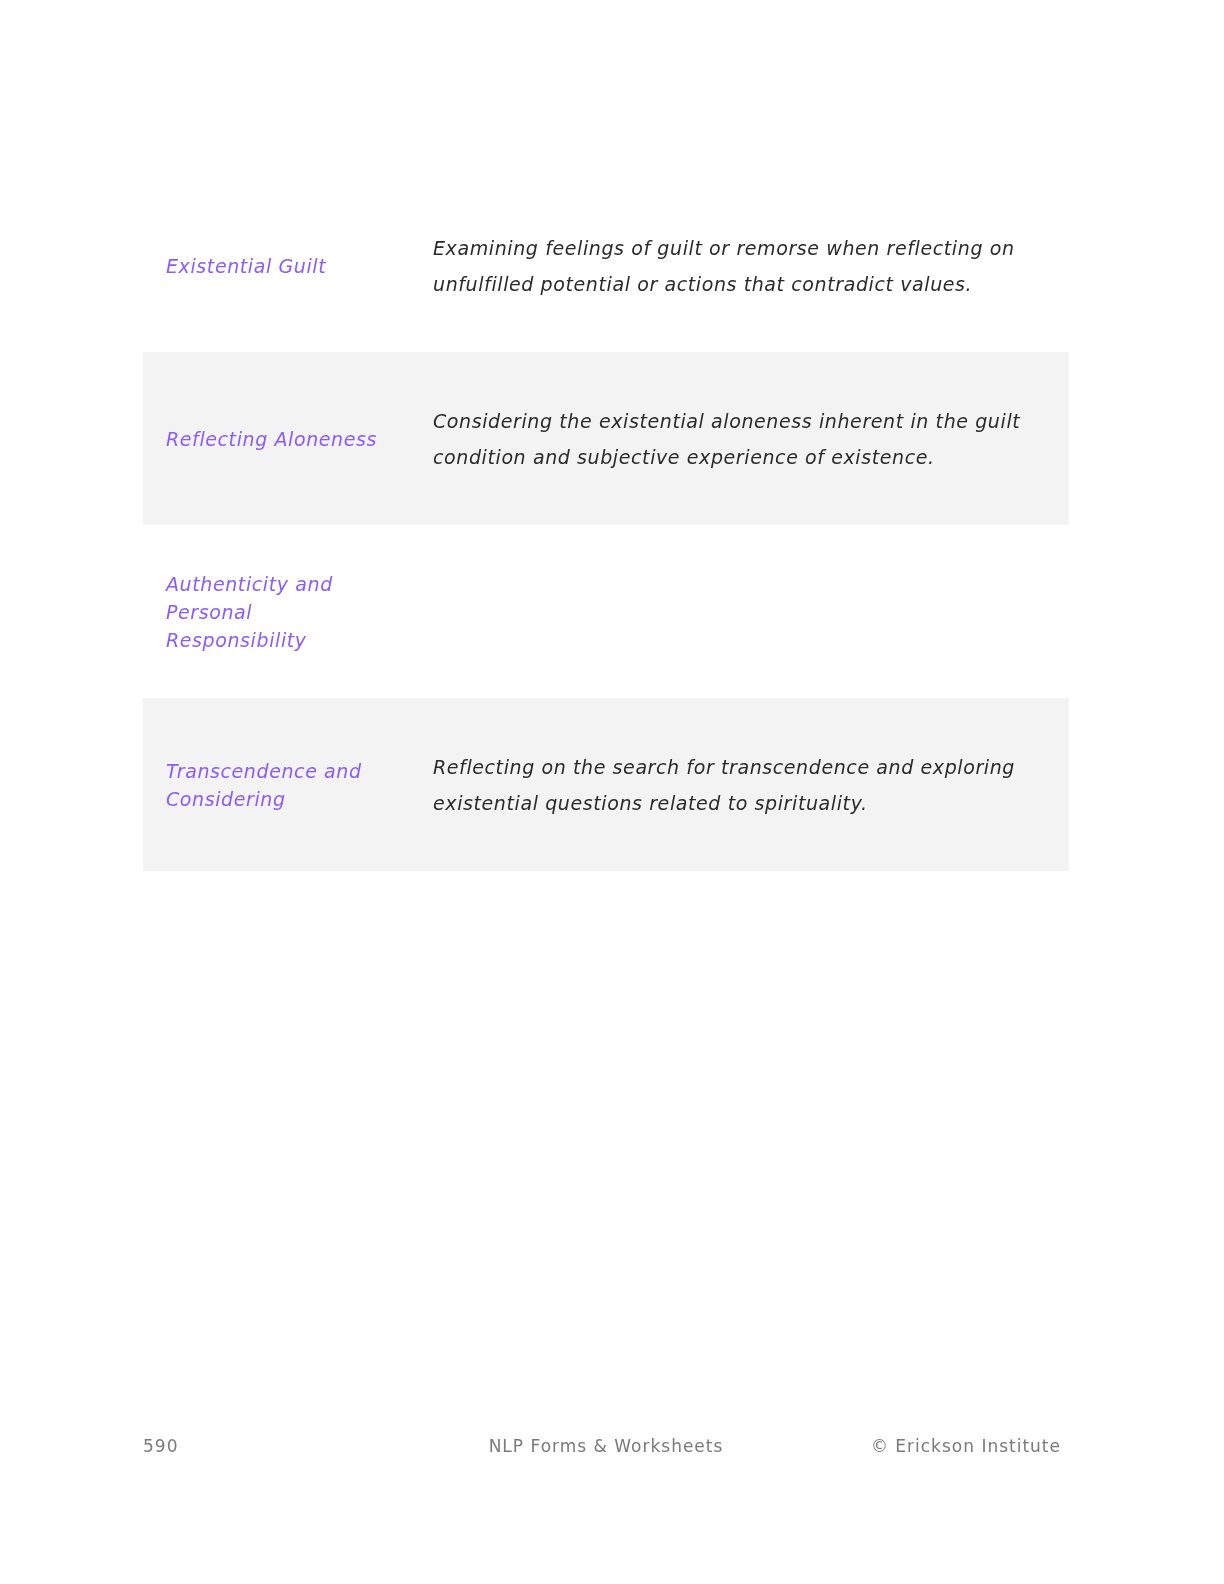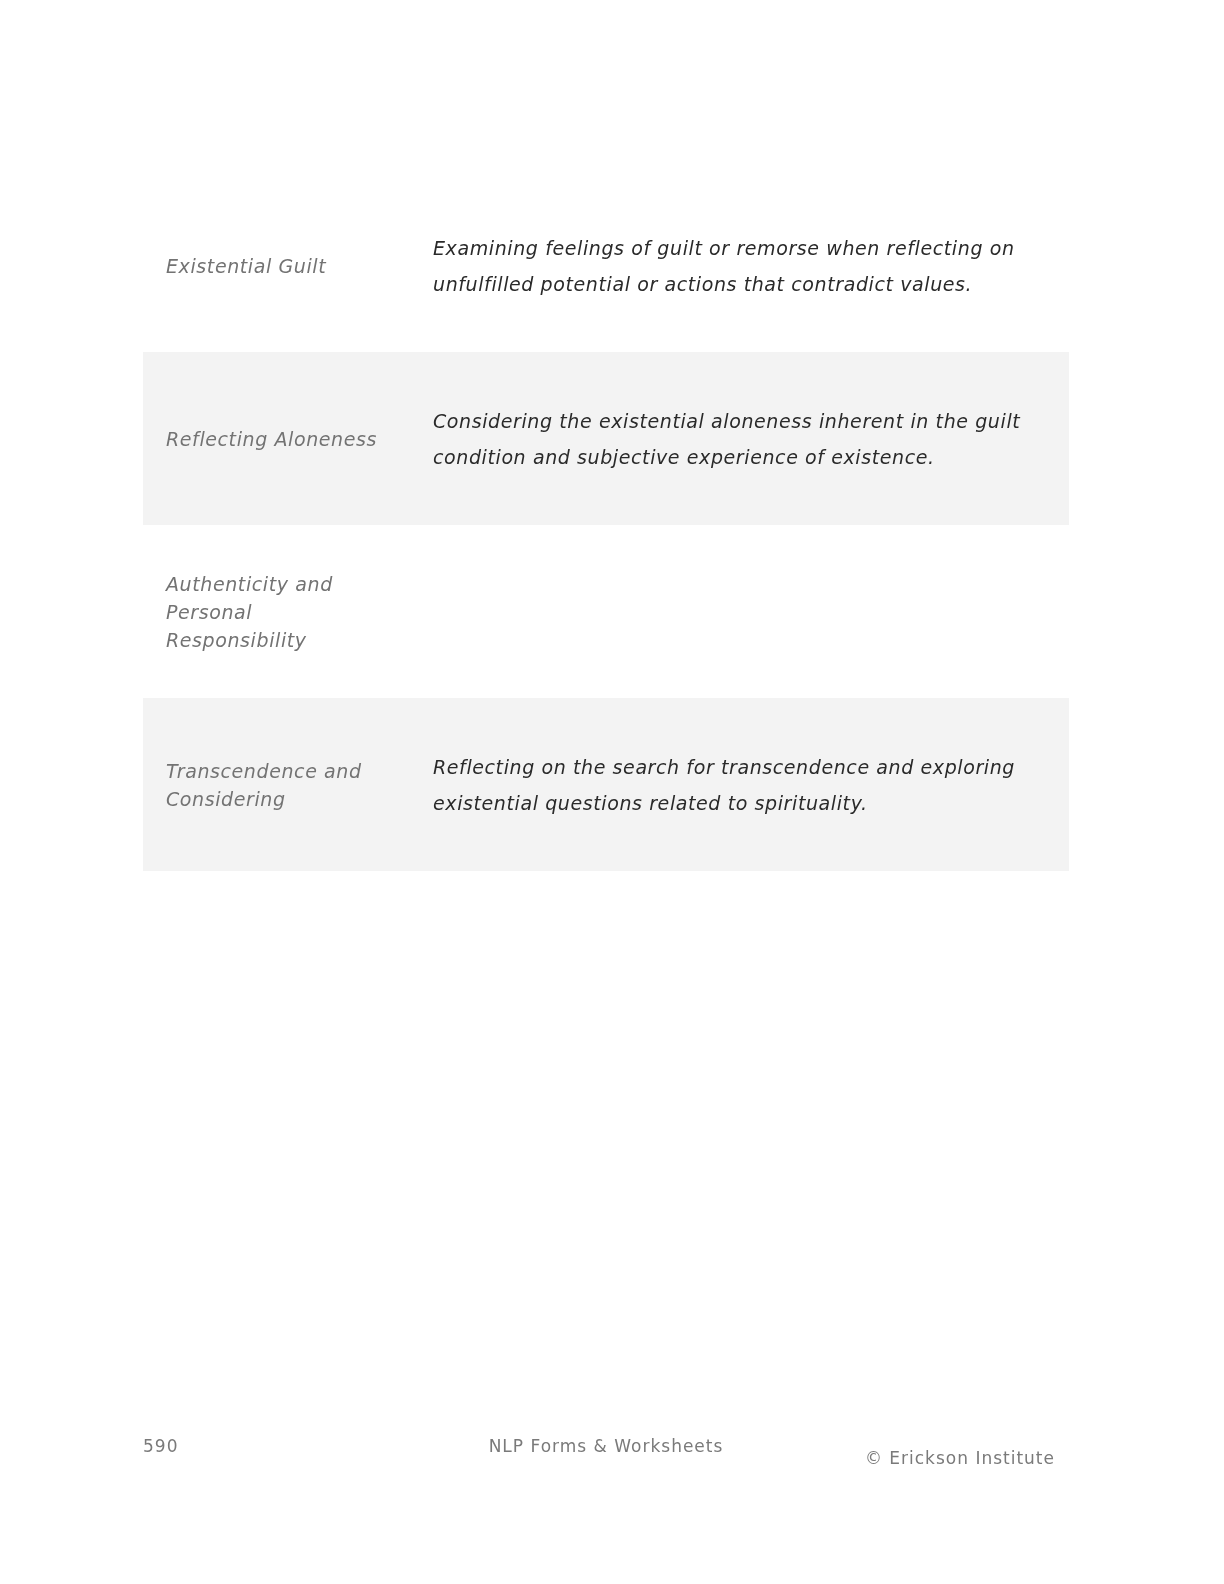--- a/index.html
+++ b/index.html
@@ -31,21 +31,21 @@
     }
     .cell-term {
       width: 266px;
       box-sizing: border-box;
       padding-left: 23px;
       padding-right: 10px;
       font-style: italic;
       font-size: 19px;
       letter-spacing: 0.6px;
       line-height: 28px;
-      color: #737373;
+      color: #8b5cf6;
     }
     .cell-desc {
       flex: 1;
       box-sizing: border-box;
       padding-left: 24px;
       padding-right: 20px;
       font-style: italic;
       font-size: 19px;
       letter-spacing: 0.6px;
       line-height: 36px;
@@ -56,21 +56,21 @@
       top: 1436px;
       left: 143px;
       width: 926px;
       height: 24px;
       font-size: 17px;
       letter-spacing: 1px;
       color: #7a7a7a;
     }
     .footer .page-num { position: absolute; left: 0; top: 0; }
     .footer .book-title { position: absolute; left: 0; right: 0; top: 0; text-align: center; }
-    .footer .copyright { position: absolute; right: 14px; top: 0; margin-top: 12px; }
+    .footer .copyright { position: absolute; right: 8px; top: 0; }
   </style>
 </head>
 <body>
 
 <div class="table">
   <div class="row">
     <div class="cell-term">Existential Guilt</div>
     <div class="cell-desc">Examining feelings of guilt or remorse when reflecting on unfulfilled potential or actions that contradict values.</div>
   </div>
   <div class="row shaded">

